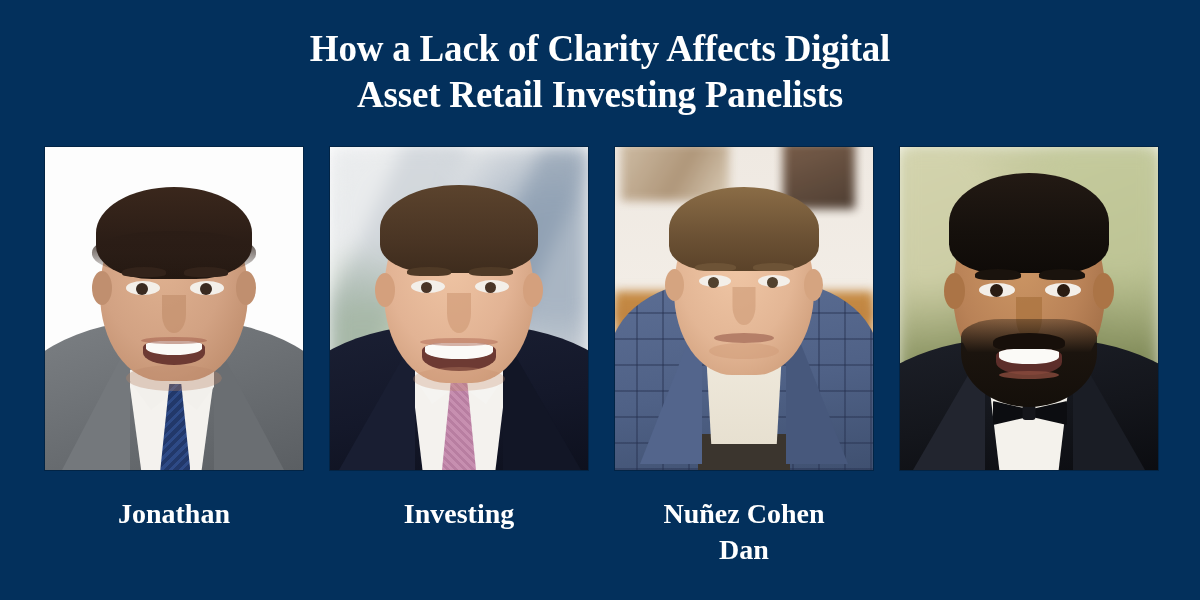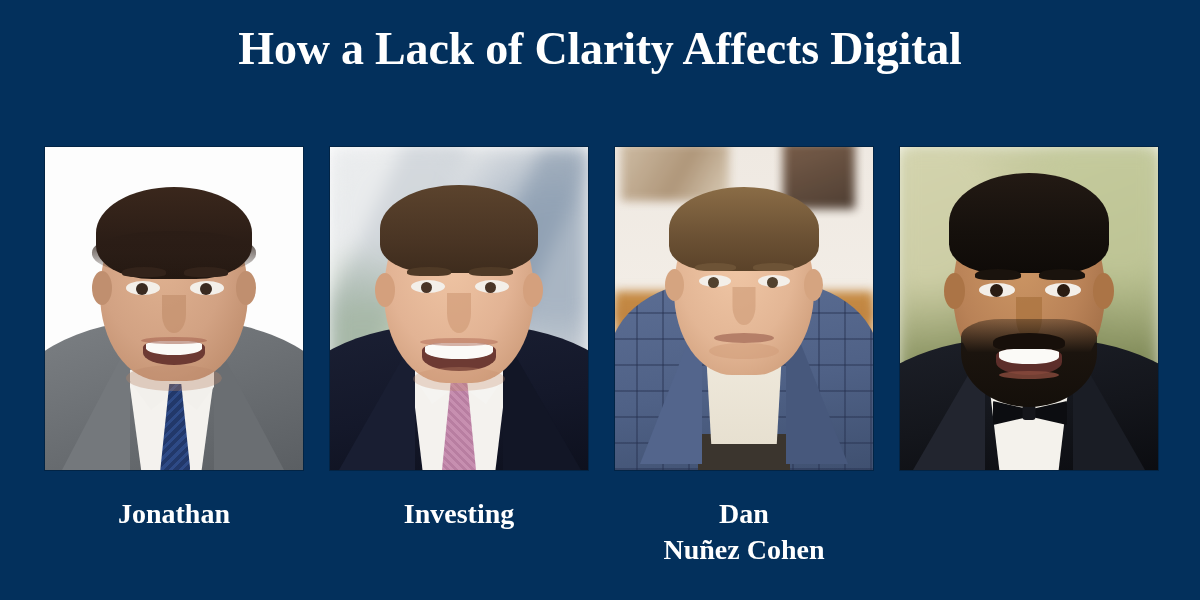--- a/index.html
+++ b/index.html
@@ -25,21 +25,21 @@
   
   #title {
     position: absolute;
     left: 0;
     top: 26px;
     width: 1200px;
     text-align: center;
     color: #ffffff;
     font-family: "Liberation Serif", "DejaVu Serif", serif;
     font-weight: bold;
-    font-size: 46px;
+    font-size: 37px;
     line-height: 46px;
     letter-spacing: -0.2px;
     text-rendering: optimizeLegibility;
   }
   #title .tline {
     display: block;
     white-space: nowrap;
   }
 
   
@@ -180,20 +180,21 @@
   .blur-soft { filter: blur(5px); }
   .blur-hard { filter: blur(9px); }
 </style>
 </head>
 <body style="background: rgb(3, 48, 92);">
 
 <div id="poster" style="background: rgb(3, 48, 92);">
 
   <div id="title">
     <span class="tline">How a Lack of Clarity Affects Digital</span>
+    <span class="tline">Asset Retail Investing Panelists</span>
   </div>
 
   <div id="panel-grid">
 
     <div class="panelist">
       <div class="photo-frame">
         <div class="photo">
 
           <div class="bg-layer" style="background:#fdfdfd;"></div>
 
@@ -380,22 +381,22 @@
           <div class="eye" style="top:130px; left:50%; margin-left:23px; width:11px;height:11px; background:#51412e;"></div>
 
           <div class="nose" style="top:140px; width:23px; height:38px; background:#d2a07c; opacity:.7;"></div>
 
           <div class="lip" style="top:186px; width:60px; height:10px; background:#a9705c; opacity:.8;"></div>
           <div style="position:absolute; top:196px; left:50%; transform:translateX(-50%);
                width:70px;height:16px; border-radius:50%; background:#cf9a75; opacity:.45;"></div>
         </div>
       </div>
       <div class="panelist-name">
+        <span class="nline">Nuñez Cohen</span>
         <span class="nline">Dan</span>
-        <span class="nline">Nuñez Cohen</span>
       </div>
     </div>
 
     <div class="panelist">
       <div class="photo-frame">
         <div class="photo">
 
           <div class="bg-layer blur-hard" style="
                background:
                  linear-gradient(160deg,#c3c79a 0%,#a4ab76 40%,#8b9562 75%,#76804f 100%);"></div>

